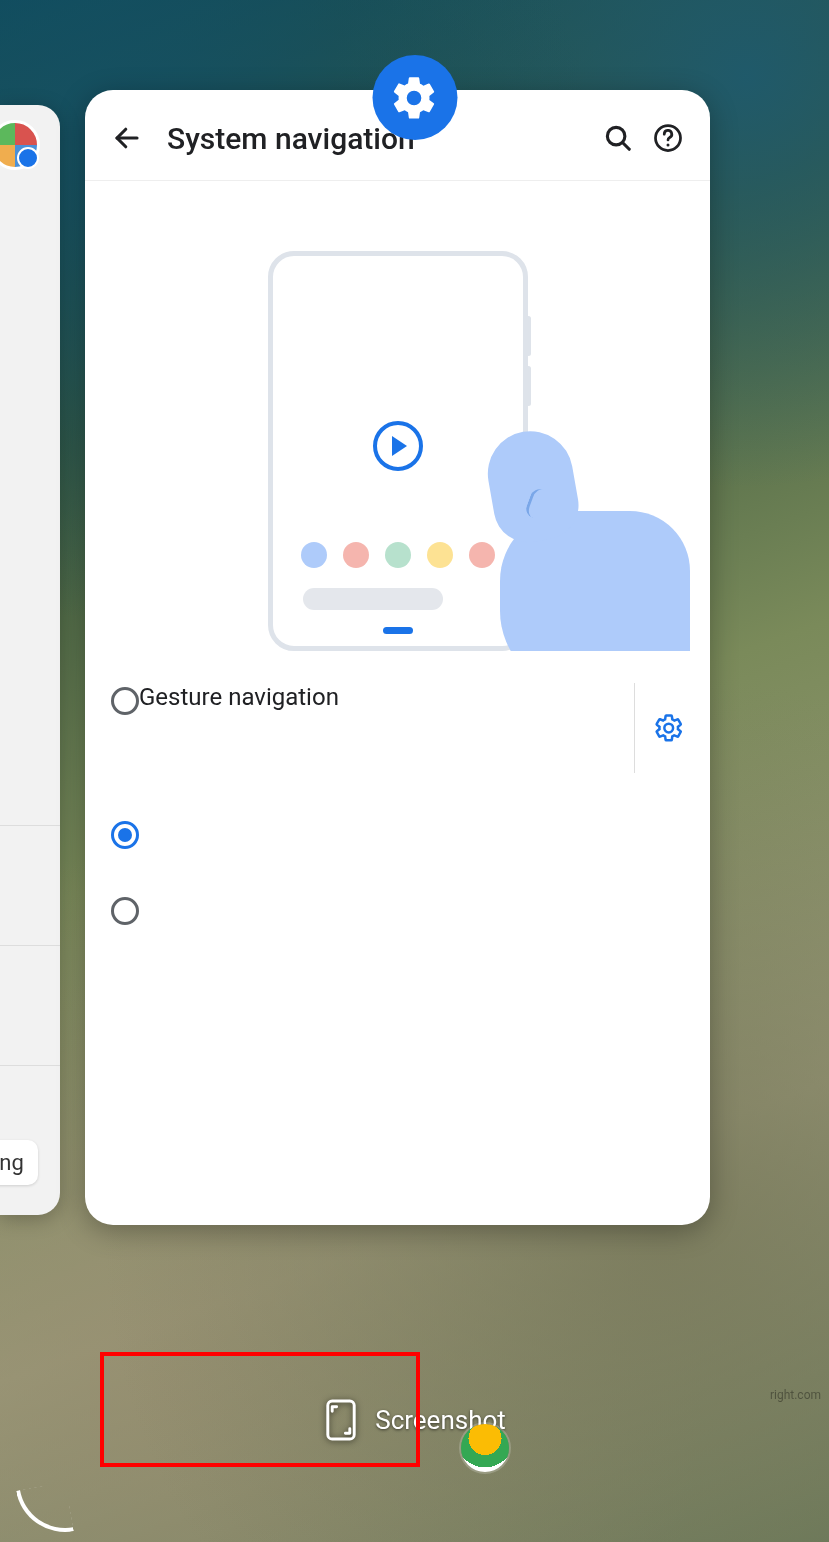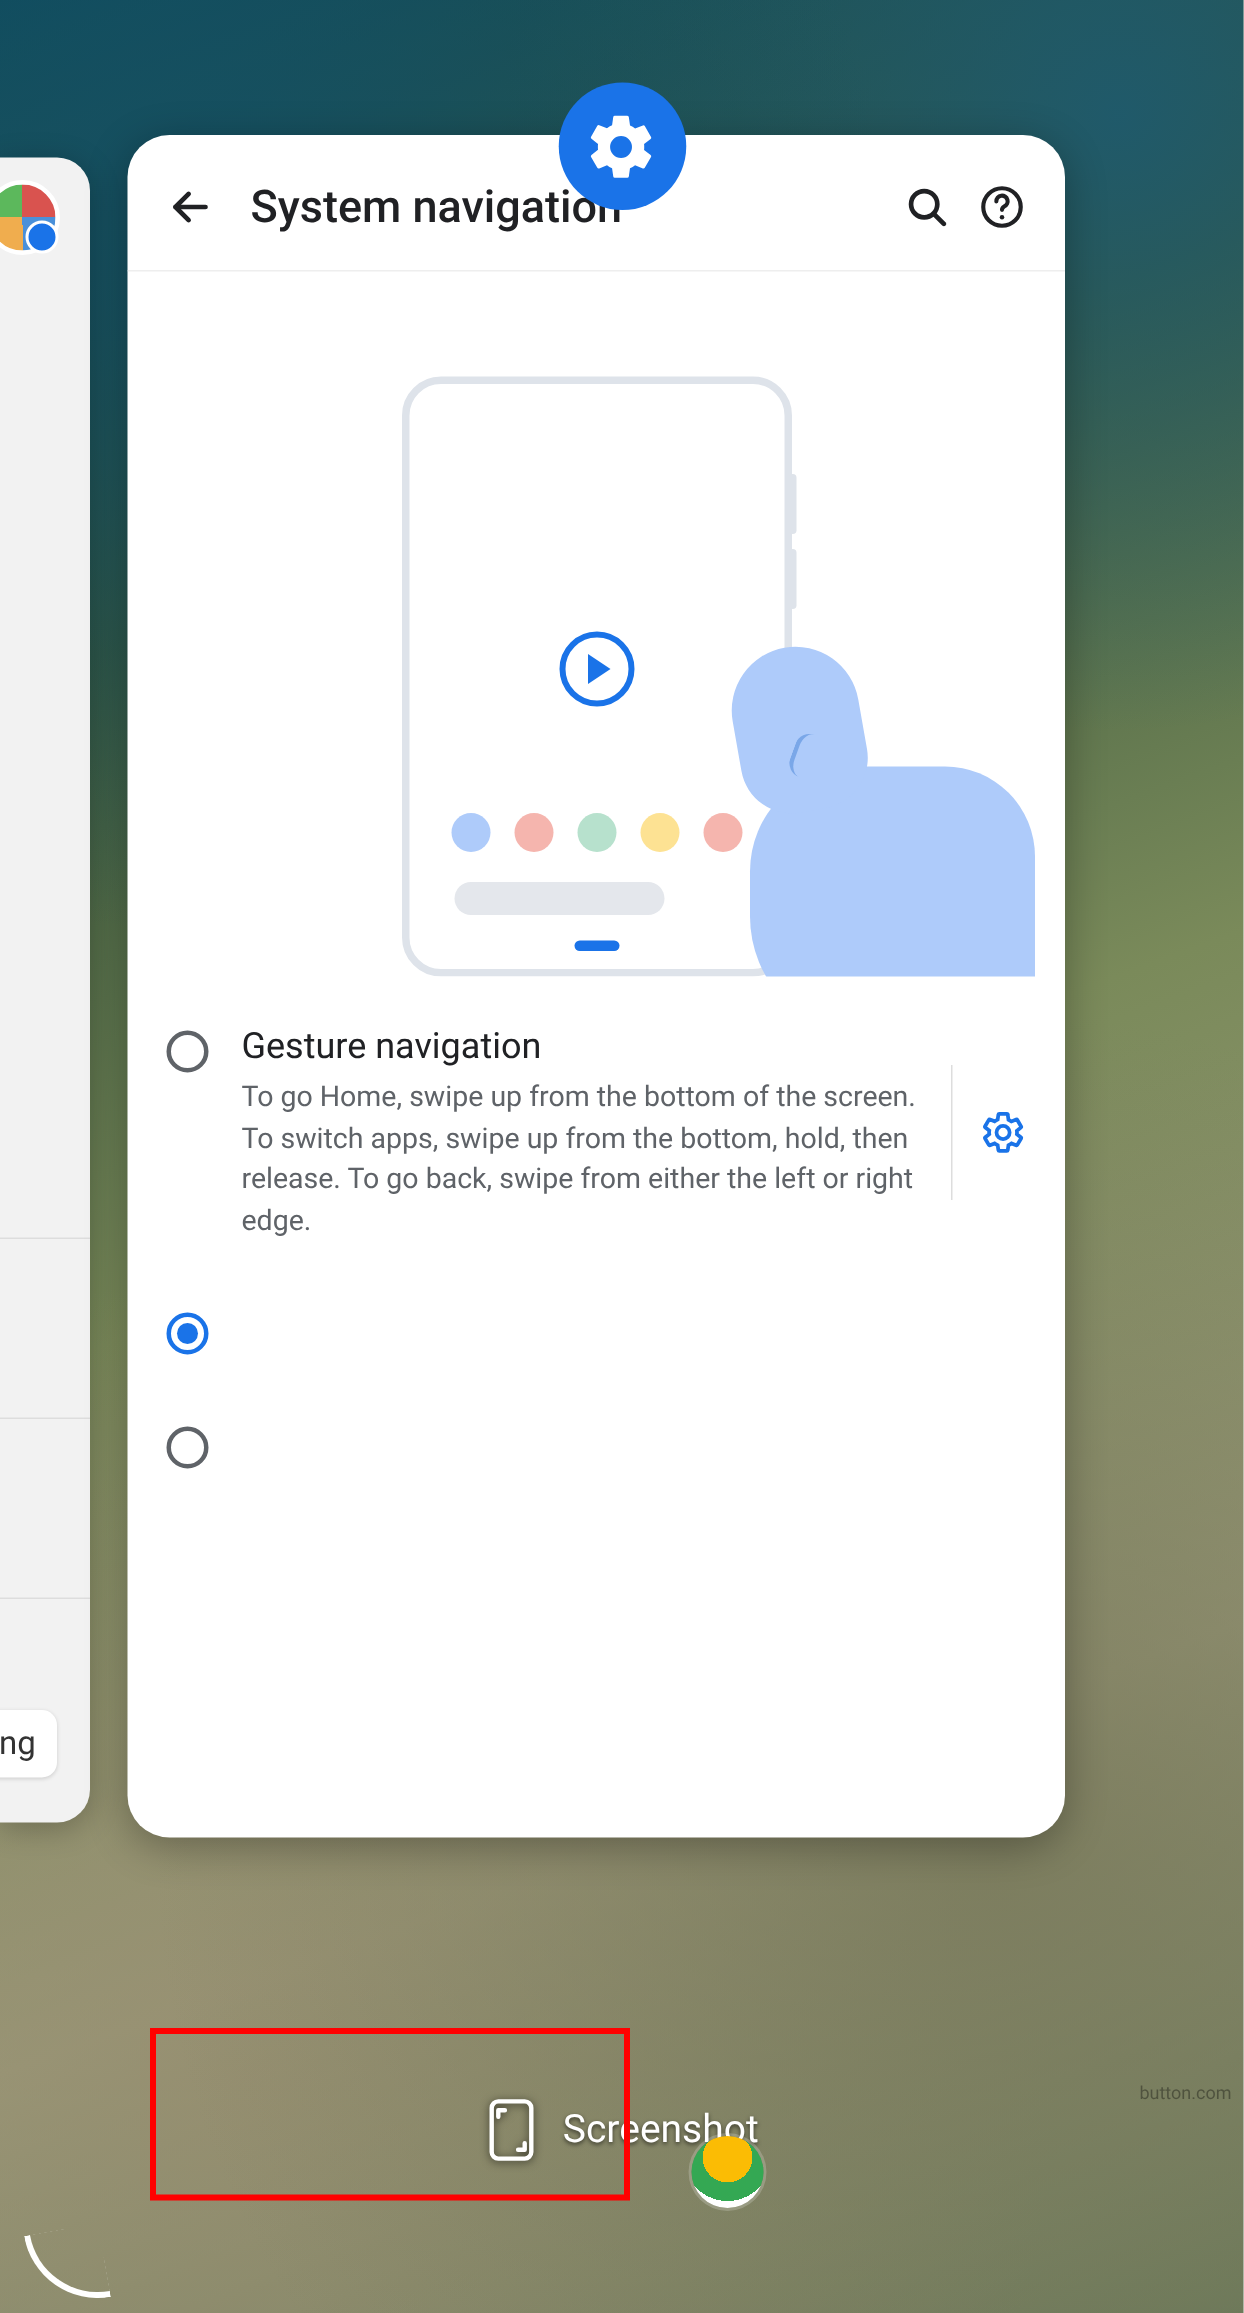--- a/index.html
+++ b/index.html
@@ -147,21 +147,21 @@
     position:absolute; left:148px; top:88px; width:20px; height:30px;
     border-left:3px solid #7aa7e8; border-radius:10px;
     transform:rotate(20deg);
   }
 
   
   .options{
     padding:10px 26px 10px 26px;
   }
   .opt{
-    display:flex; align-items:flex-start; gap:22px;
+    display:flex; align-items:flex-start; 
     padding:22px 0;
     justify-content:space-between;
   }
   .radio{
     flex:0 0 auto;
     width:28px; height:28px; border:3px solid #5f6368; border-radius:50%;
     margin-top:4px; position:relative; cursor:pointer;
   }
   .radio.selected{ border-color:#1a73e8; }
   .radio.selected::after{
@@ -285,21 +285,20 @@
         <div class="crease"></div>
     </div>
   </div>
 
   <div class="options">
 
     <div class="opt">
       <div class="radio"></div>
       <div class="opt-body">
         <div class="opt-title">Gesture navigation</div>
-        <div class="opt-desc">To go Home, swipe up from the bottom of the screen. To switch apps, swipe up from the bottom, hold, then release. To go back, swipe from either the left or right edge.</div>
       </div>
       <div class="opt-config">
         <svg viewBox="0 0 24 24">
             <path d="M19.14,12.94a7.07,7.07,0,0,0,.05-.94,7.07,7.07,0,0,0-.05-.94l2.11-1.65a.5.5,0,0,0,.12-.64l-2-3.46a.5.5,0,0,0-.61-.22l-2.49,1a7,7,0,0,0-1.62-.94l-.38-2.65A.5.5,0,0,0,13.77,2H9.77a.5.5,0,0,0-.49.42L8.9,5.07a7,7,0,0,0-1.62.94l-2.49-1a.5.5,0,0,0-.61.22l-2,3.46a.5.5,0,0,0,.12.64L4.41,11a7.07,7.07,0,0,0,0,1.88L2.3,14.53a.5.5,0,0,0-.12.64l2,3.46a.5.5,0,0,0,.61.22l2.49-1a7,7,0,0,0,1.62.94l.38,2.65a.5.5,0,0,0,.49.42h4a.5.5,0,0,0,.49-.42l.38-2.65a7,7,0,0,0,1.62-.94l2.49,1a.5.5,0,0,0,.61-.22l2-3.46a.5.5,0,0,0-.12-.64ZM11.77,15.5A3.5,3.5,0,1,1,15.27,12,3.5,3.5,0,0,1,11.77,15.5Z"></path>
           </svg>
       </div>
     </div>
 
     <div class="opt">
       <div class="radio selected"></div>
@@ -323,13 +322,13 @@
         <polyline points="18 21 18 24 15 24"></polyline>
       </svg>
     </span>
     <span>Screenshot</span>
   </div>
 </div>
 
 <div class="highlight-box"></div>
 <div class="nav-arc"></div>
 <div class="mascot"></div>
-<div class="watermark">button.com</div>
+<div class="watermark">right.com</div>
 
 </body></html>

